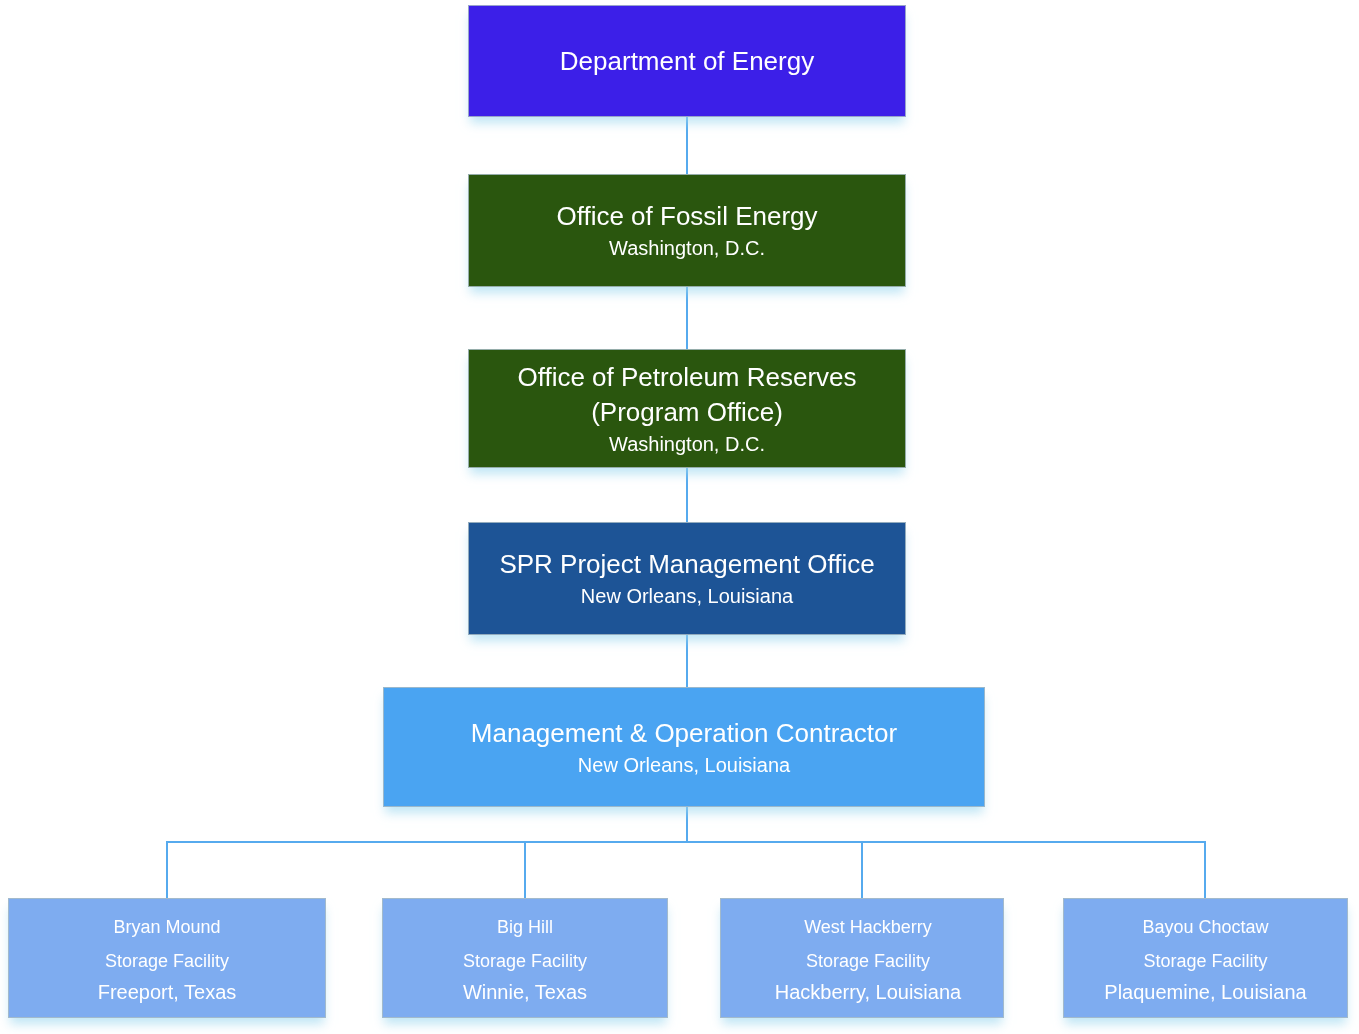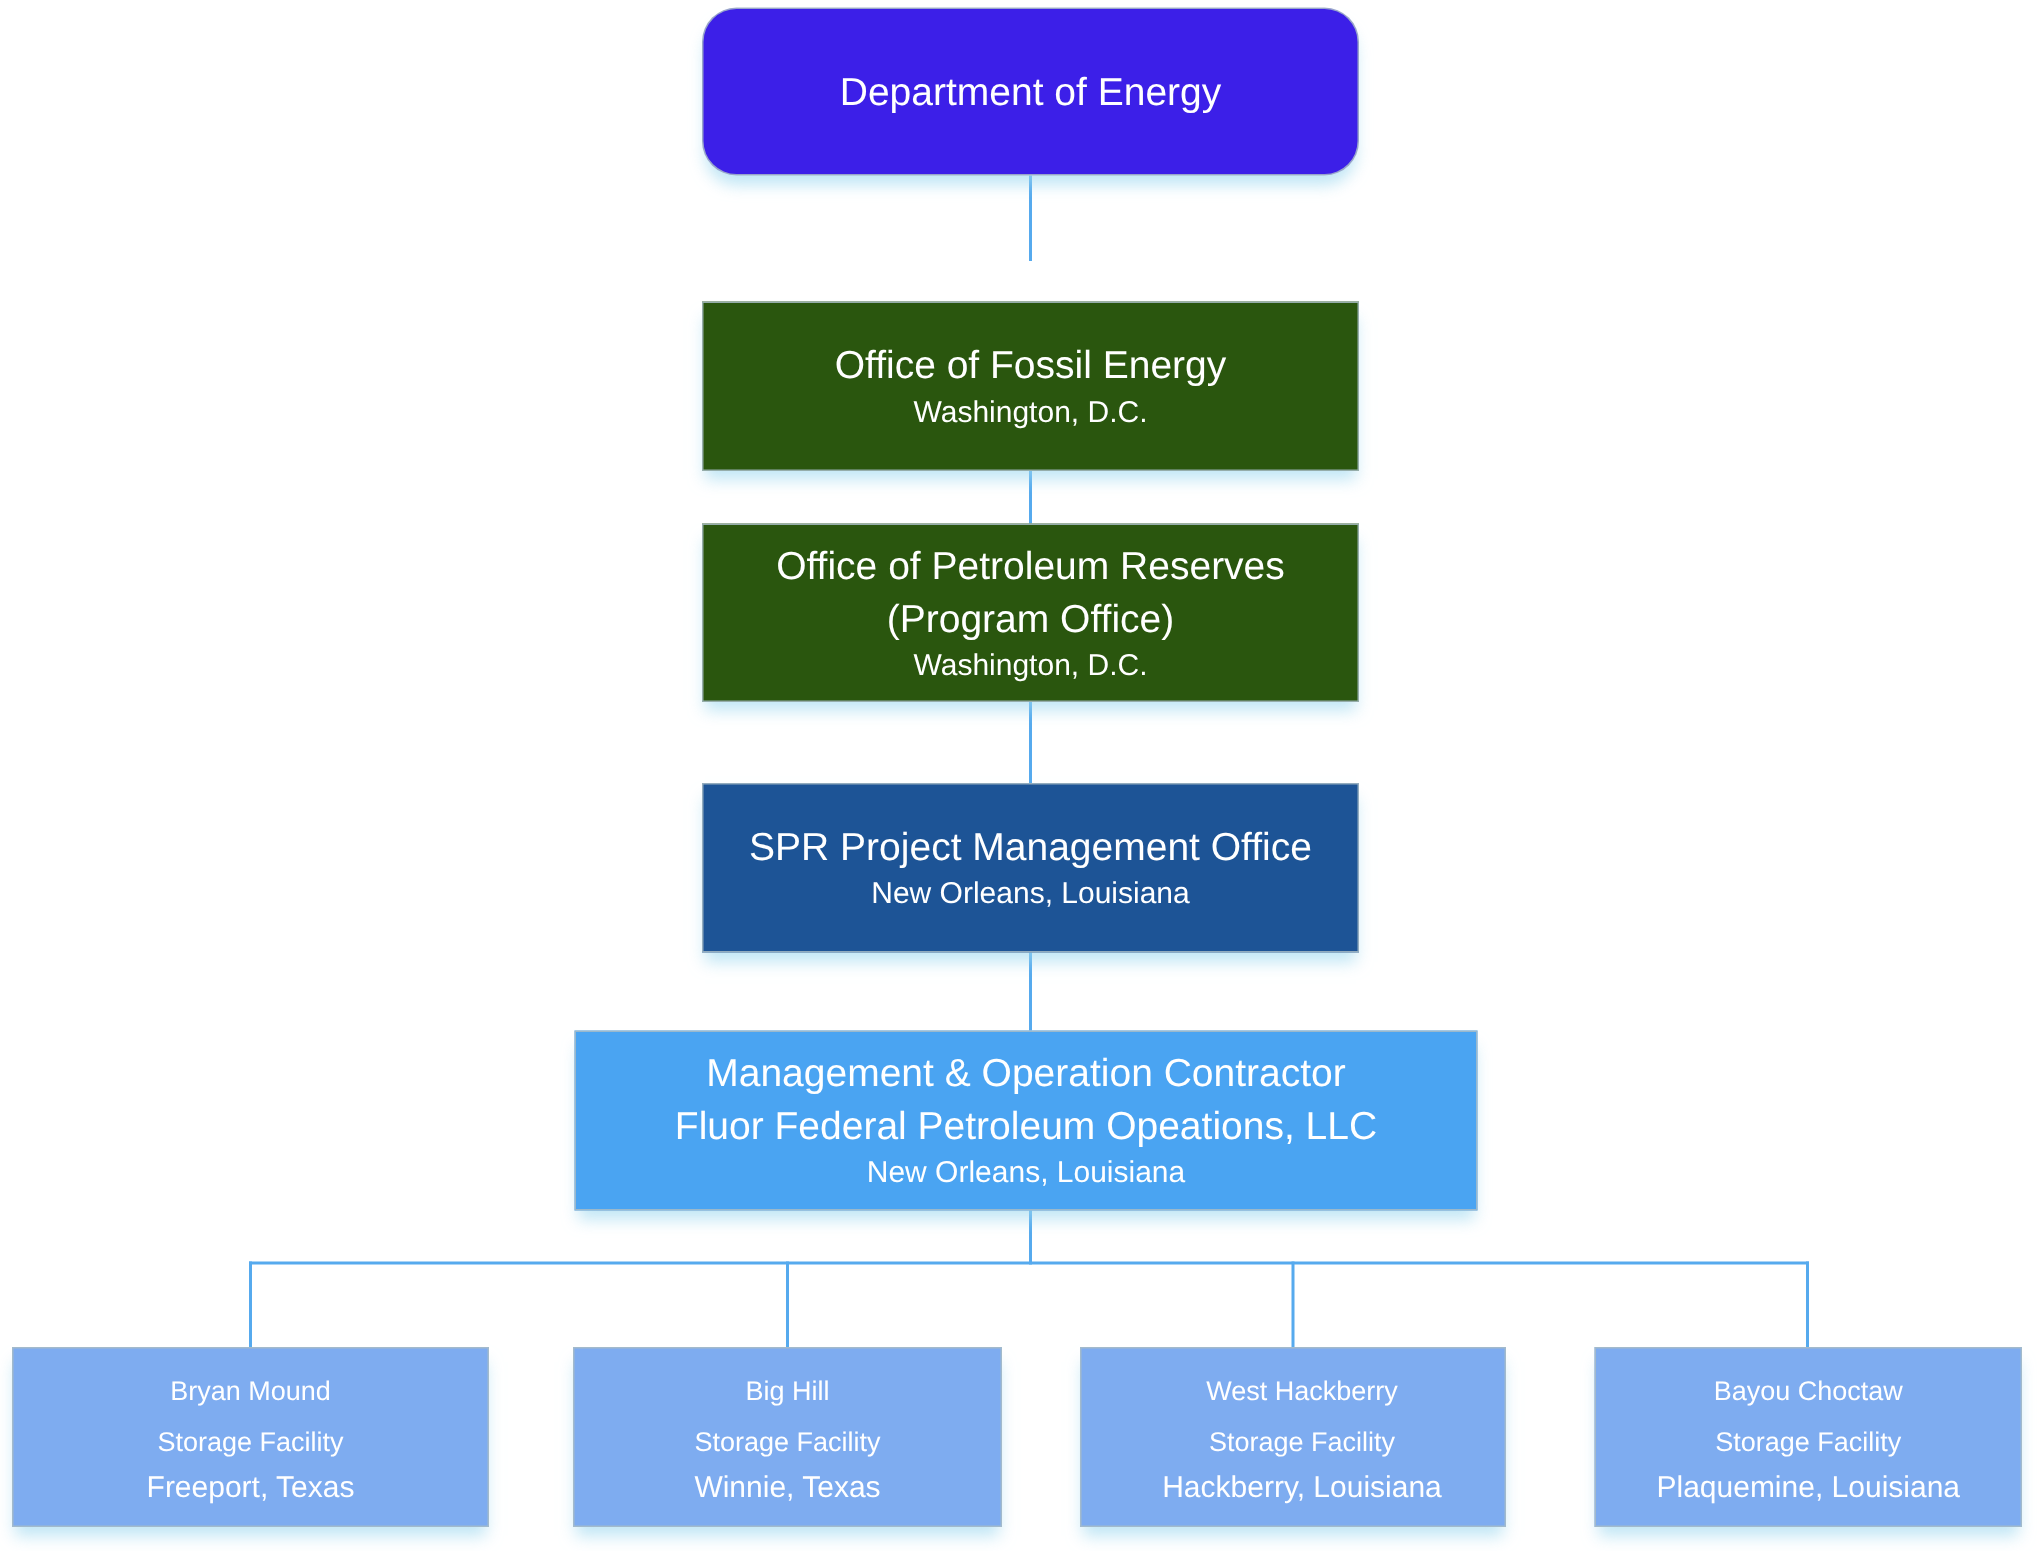--- a/index.html
+++ b/index.html
@@ -23,21 +23,21 @@
     border: 1px solid rgba(168, 188, 198, 0.85);
     box-shadow: 0 8px 10px -2px rgba(158, 216, 240, 0.65);
   }
   .t-lg { font-size: 26px; line-height: 35px; font-weight: 400; }
   .t-md { font-size: 18px; line-height: 34px; font-weight: 400; }
   .t-sm { font-size: 20px; line-height: 28px; font-weight: 400; }
   .vline { position: absolute; width: 2px; }
   .hline { position: absolute; height: 2px; }
 
   
-  #box-doe    { left: 468px; top: 5px;   width: 438px; height: 112px; border-radius: 23px; }
+  #box-doe    { left: 468px; top: 5px;   width: 438px; height: 112px; }
   #box-fossil { left: 468px; top: 174px; width: 438px; height: 113px; }
   #box-opr    { left: 468px; top: 349px; width: 438px; height: 119px; }
   #box-spr    { left: 468px; top: 522px; width: 438px; height: 113px; }
   #box-mo     { left: 383px; top: 687px; width: 602px; height: 120px; }
 
   
   #site-0 { left: 8px;    top: 898px; width: 318px; height: 120px; }
   #site-1 { left: 382px;  top: 898px; width: 286px; height: 120px; }
   #site-2 { left: 720px;  top: 898px; width: 284px; height: 120px; padding-left: 12px; }
   #site-3 { left: 1063px; top: 898px; width: 285px; height: 120px; }
@@ -55,39 +55,38 @@
   <div class="hline" style="left: 166px; top: 841px; width: 1040px; background: rgb(86, 170, 238);"></div>
   <div class="vline" style="left: 166px; top: 841px; height: 57px; background: rgb(86, 170, 238);"></div>
   <div class="vline" style="left: 524px; top: 841px; height: 57px; background: rgb(86, 170, 238);"></div>
   <div class="vline" style="left: 861px; top: 841px; height: 57px; background: rgb(86, 170, 238);"></div>
   <div class="vline" style="left: 1204px; top: 841px; height: 57px; background: rgb(86, 170, 238);"></div>
 
   <div class="box" id="box-doe" style="background: rgb(60, 31, 232);">
     <div class="t-lg">Department of Energy</div>
   </div>
 
-  <div class="box" id="box-fossil" style="background: rgb(42, 86, 14); margin-top: 27px;">
+  <div class="box" id="box-fossil" style="background: rgb(42, 86, 14);">
     <div class="t-lg">Office of Fossil Energy</div>
     <div class="t-sm">Washington, D.C.</div>
   </div>
 
   <div class="box" id="box-opr" style="background: rgb(42, 86, 14);">
     <div class="t-lg">Office of Petroleum Reserves</div>
     <div class="t-lg">(Program Office)</div>
     <div class="t-sm">Washington, D.C.</div>
   </div>
 
   <div class="box" id="box-spr" style="background: rgb(29, 84, 150); align-items: center;">
     <div class="t-lg">SPR Project Management Office</div>
     <div class="t-sm">New Orleans, Louisiana</div>
   </div>
 
   <div class="box" id="box-mo" style="background: rgb(74, 164, 242);">
     <div class="t-lg">Management &amp; Operation Contractor</div>
-    <div class="t-lg">Fluor Federal Petroleum Opeations, LLC</div>
     <div class="t-sm">New Orleans, Louisiana</div>
   </div>
 
   <div class="box" id="site-0" style="background: rgb(126, 172, 240);">
     <div class="t-md">Bryan Mound</div>
     <div class="t-md">Storage Facility</div>
     <div class="t-sm">Freeport, Texas</div>
   </div>
 
   <div class="box" id="site-1" style="background: rgb(126, 172, 240);">

